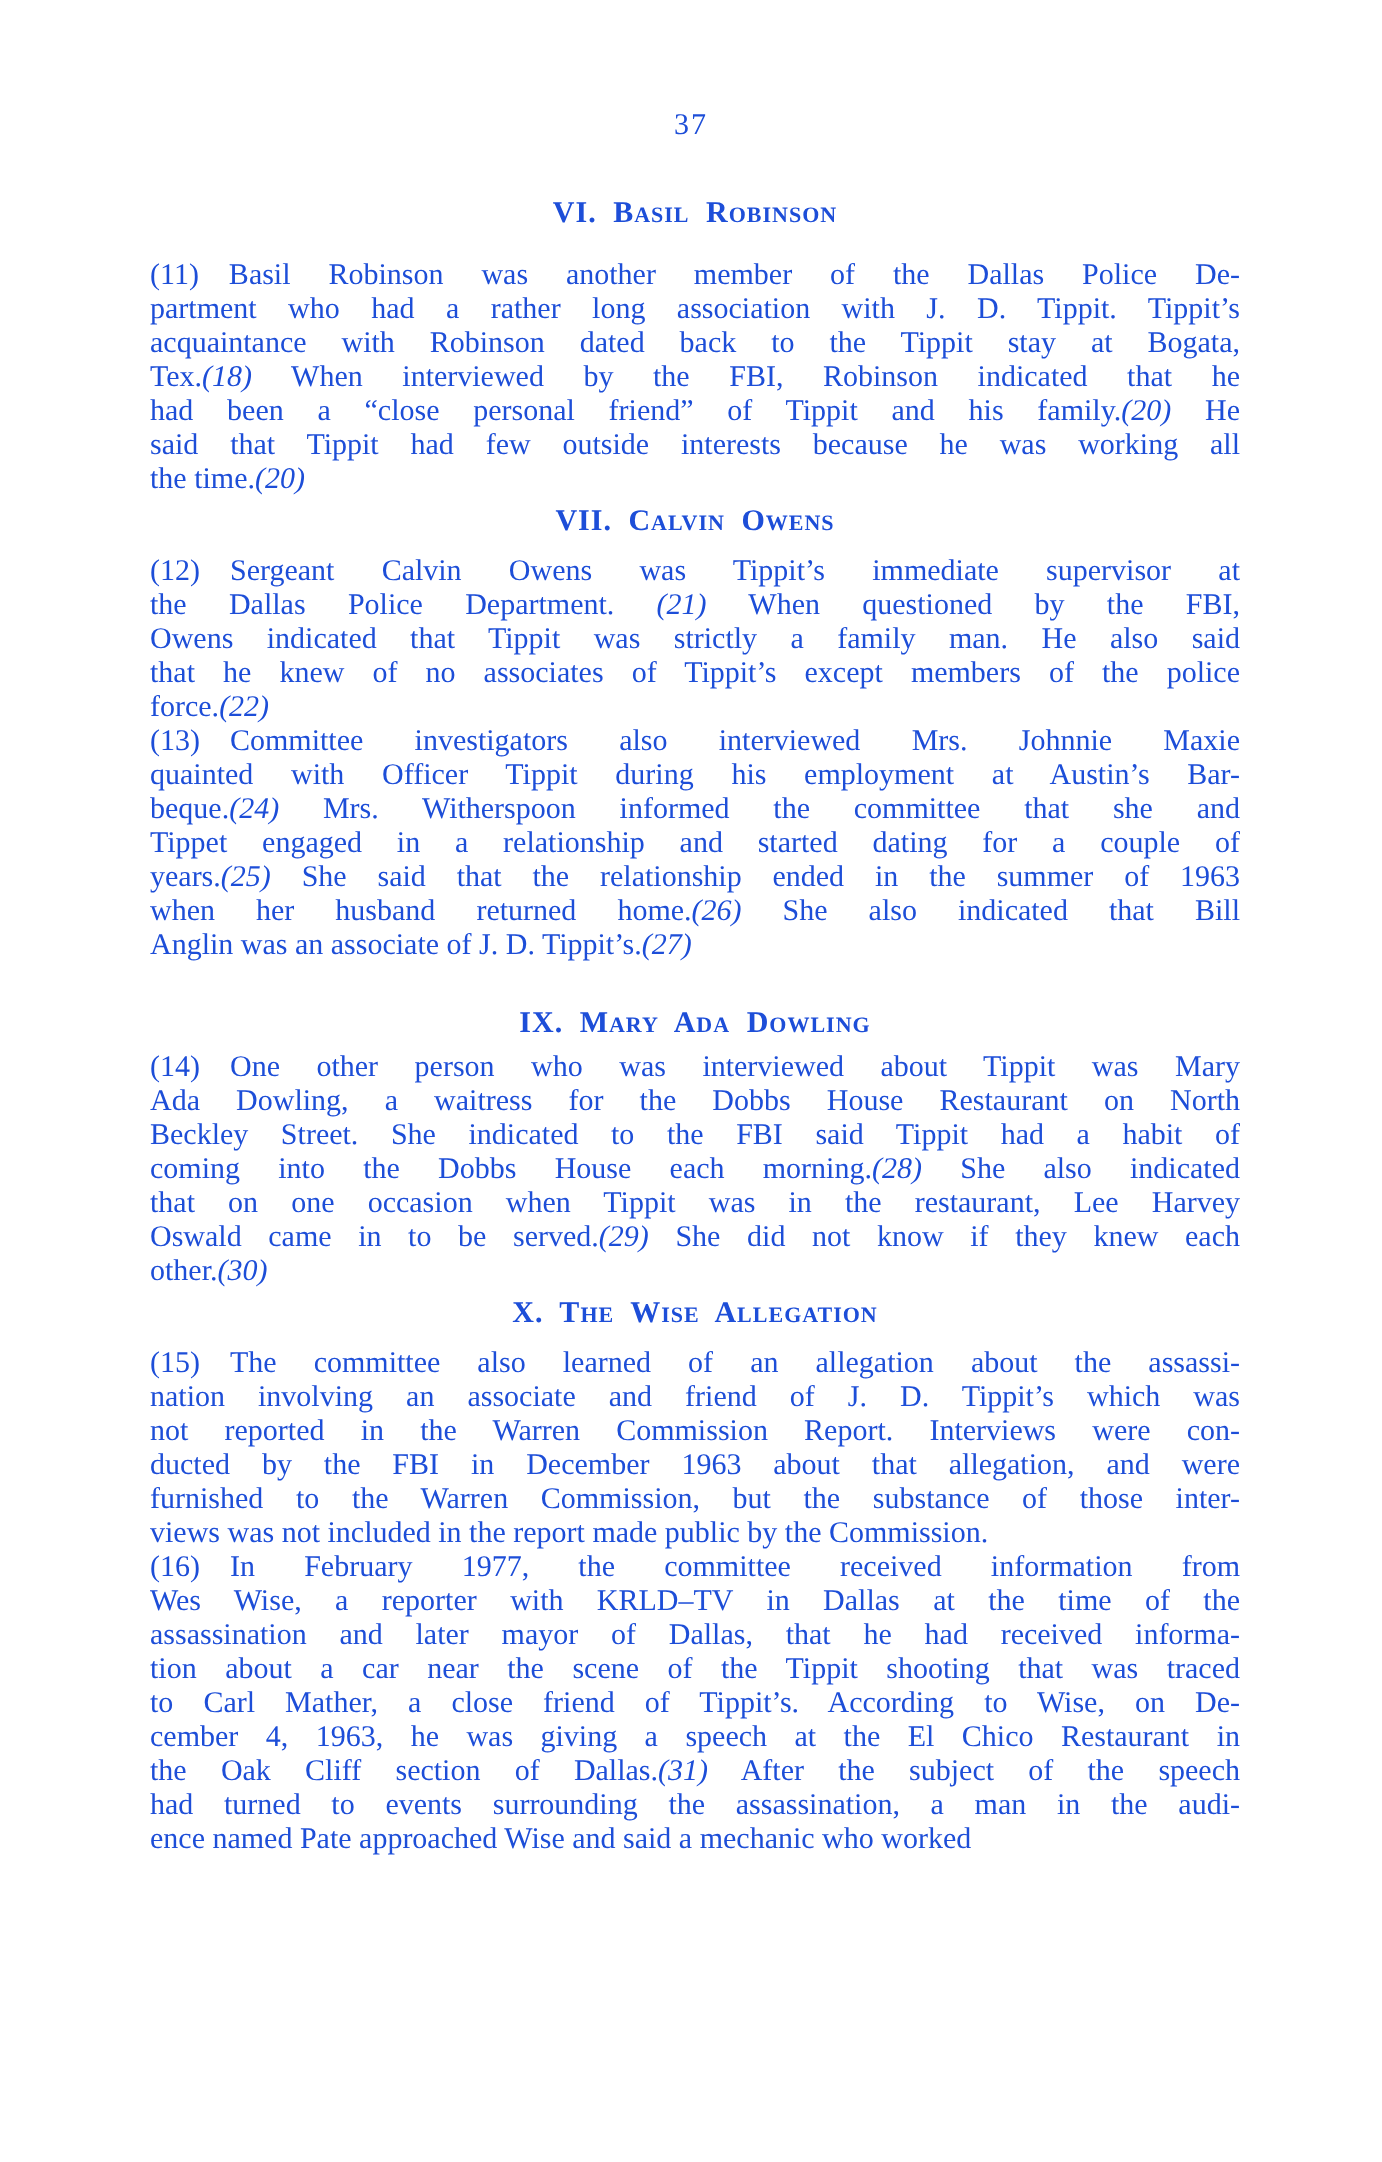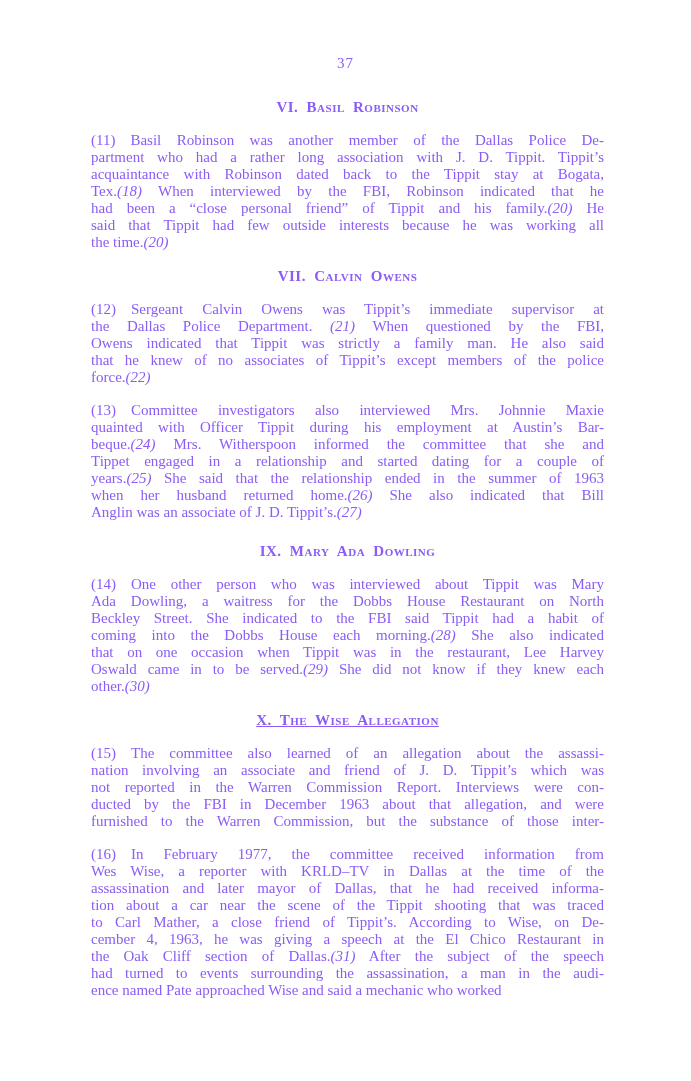--- a/index.html
+++ b/index.html
@@ -5,21 +5,21 @@
   html, body {
     margin: 0;
     padding: 0;
     background: #ffffff;
   }
   .page {
     position: relative;
     width: 691px;
     height: 1081px;
     background: #ffffff;
-    color: #8b5cf6;
+    color: #1d4ed8;
     font-family: "Liberation Serif", "DejaVu Serif", serif;
     font-size: 15px;
     overflow: hidden;
   }
   .page-number {
     padding-top: 54px;
     text-align: center;
     font-size: 15px;
     line-height: 18px;
     letter-spacing: 1px;
@@ -32,37 +32,37 @@
     margin: 16px;
     font-size: 15px;
     line-height: 18px;
     font-weight: bold;
     font-variant: small-caps;
     text-align: center;
     letter-spacing: 0.5px;
     word-spacing: 4px;
   }
   .para {
-    margin: 16px;
+    margin: 0;
   }
   .line {
     line-height: 17px;
     text-align: justify;
     text-align-last: justify;
     white-space: normal;
   }
   .line.last {
     text-align-last: left;
   }
   
   section.s0 .heading { margin-top: 26px; margin-bottom: 14px; }
   section.s1 .heading { margin-top: 3px;  margin-bottom: 8px; }
   section.s2 .heading { margin-top: 3px;  margin-bottom: 6px; }
   section.s3 .heading { margin-top: 21px; margin-bottom: 5px; text-align: center; }
-  section.s4 .heading { margin-top: 3px;  margin-bottom: 8px; text-decoration: underline; }
+  section.s4 .heading { margin-top: 3px;  margin-bottom: 8px; }
 </style>
 </head>
 <body>
 
 <div class="page">
   <div class="page-number">37</div>
   <div class="doc-body">
       <section class="s0">
         <h2 class="heading">VI. Basil Robinson</h2>
         <div class="para">
@@ -109,20 +109,21 @@
         </div>
       </section>
       <section class="s4">
         <h2 class="heading">X. The Wise Allegation</h2>
         <div class="para">
           <div class="line">(15) The committee also learned of an allegation about the assassi-</div>
           <div class="line">nation involving an associate and friend of J. D. Tippit’s which was</div>
           <div class="line">not reported in the Warren Commission Report. Interviews were con-</div>
           <div class="line">ducted by the FBI in December 1963 about that allegation, and were</div>
           <div class="line">furnished to the Warren Commission, but the substance of those inter-</div>
+          <div class="line last">views was not included in the report made public by the Commission.</div>
         </div>
         <div class="para">
           <div class="line">(16) In February 1977, the committee received information from</div>
           <div class="line">Wes Wise, a reporter with KRLD–TV in Dallas at the time of the</div>
           <div class="line">assassination and later mayor of Dallas, that he had received informa-</div>
           <div class="line">tion about a car near the scene of the Tippit shooting that was traced</div>
           <div class="line">to Carl Mather, a close friend of Tippit’s. According to Wise, on De-</div>
           <div class="line">cember 4, 1963, he was giving a speech at the El Chico Restaurant in</div>
           <div class="line">the Oak Cliff section of Dallas.<i>(31)</i> After the subject of the speech</div>
           <div class="line">had turned to events surrounding the assassination, a man in the audi-</div>

